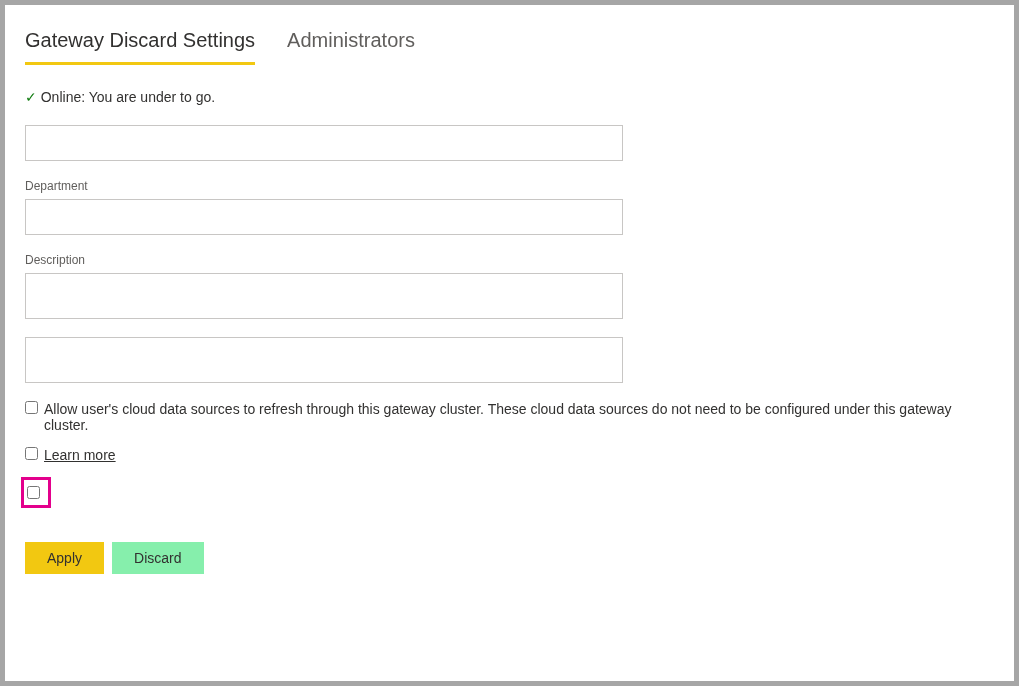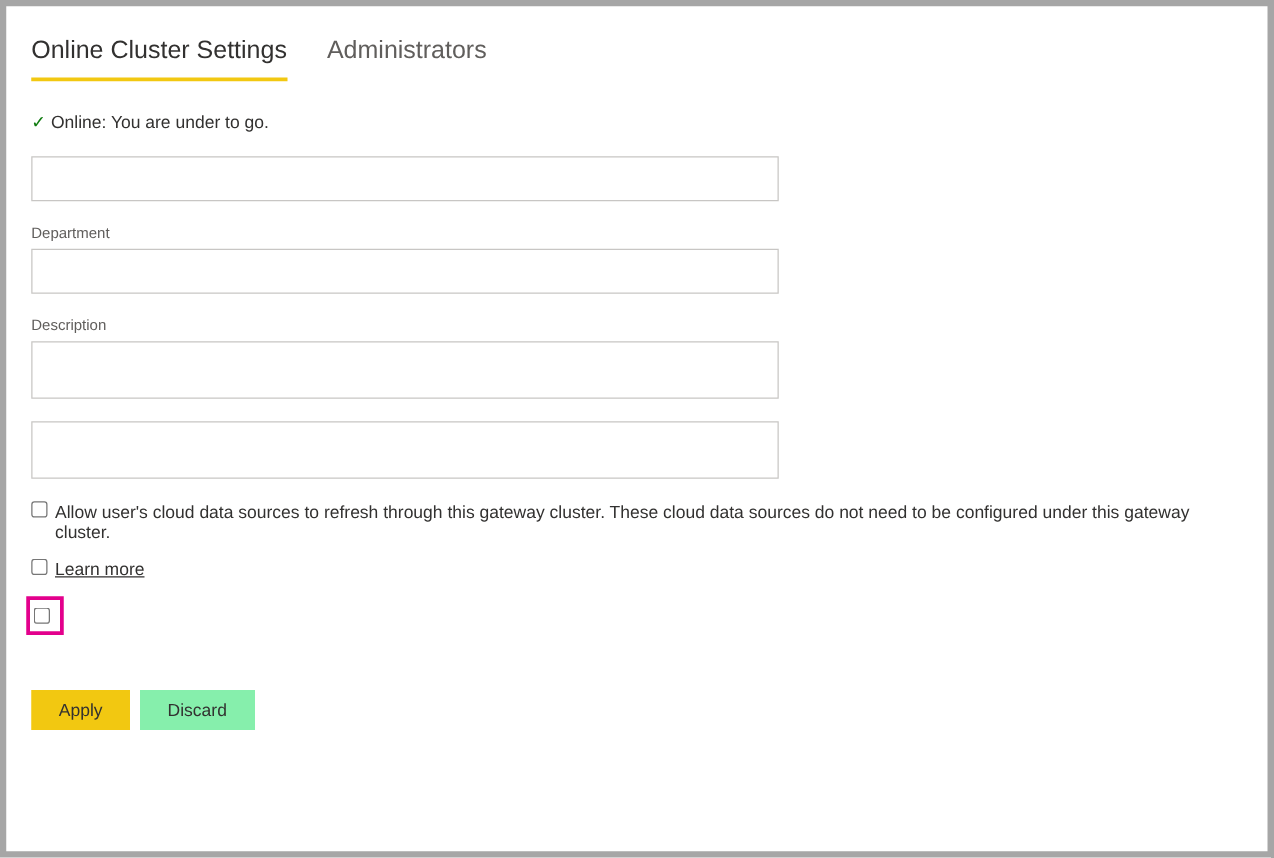--- a/index.html
+++ b/index.html
@@ -97,21 +97,21 @@
       align-items: center;
       gap: 6px;
       margin-left: -4px;
       margin-bottom: 20px;
       font-size: 14px;
       color: #323130;
     }
     .button-row {
       display: flex;
       gap: 8px;
-      margin-top: 24px;
+      margin-top: 14px;
     }
     .btn {
       padding: 8px 22px;
       font-size: 14px;
       border: none;
       cursor: pointer;
       font-family: inherit;
     }
     .btn-primary {
       background: #f2c811;
@@ -121,21 +121,21 @@
       background: #86efac;
       color: #323130;
     }
   </style>
 </head>
 <body>
 
 <div class="container">
 
   <div class="tabs">
-    <div class="tab active">Online Cluster Settings</div>
+    <div class="tab active">Gateway Discard Settings</div>
     <div class="tab inactive">Administrators</div>
   </div>
 
   <div class="status-row">
     <span class="check-icon">✓</span>
     <span>Online: You are under to go.</span>
   </div>
 
   <div class="form-group">
     <input type="text" class="form-input" value="" style="">

